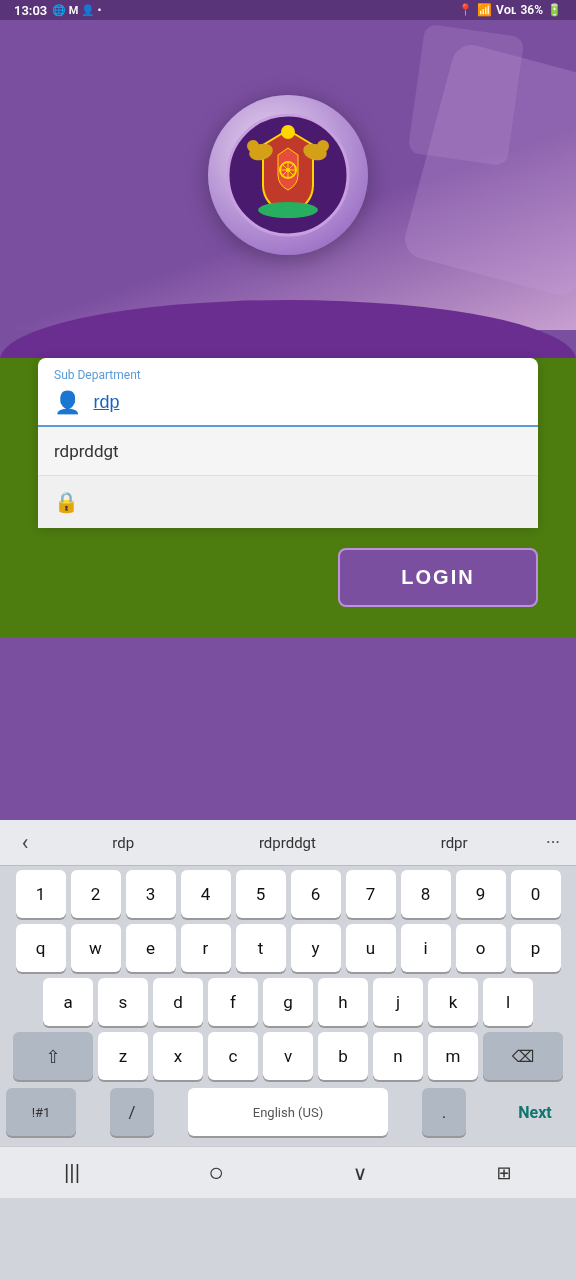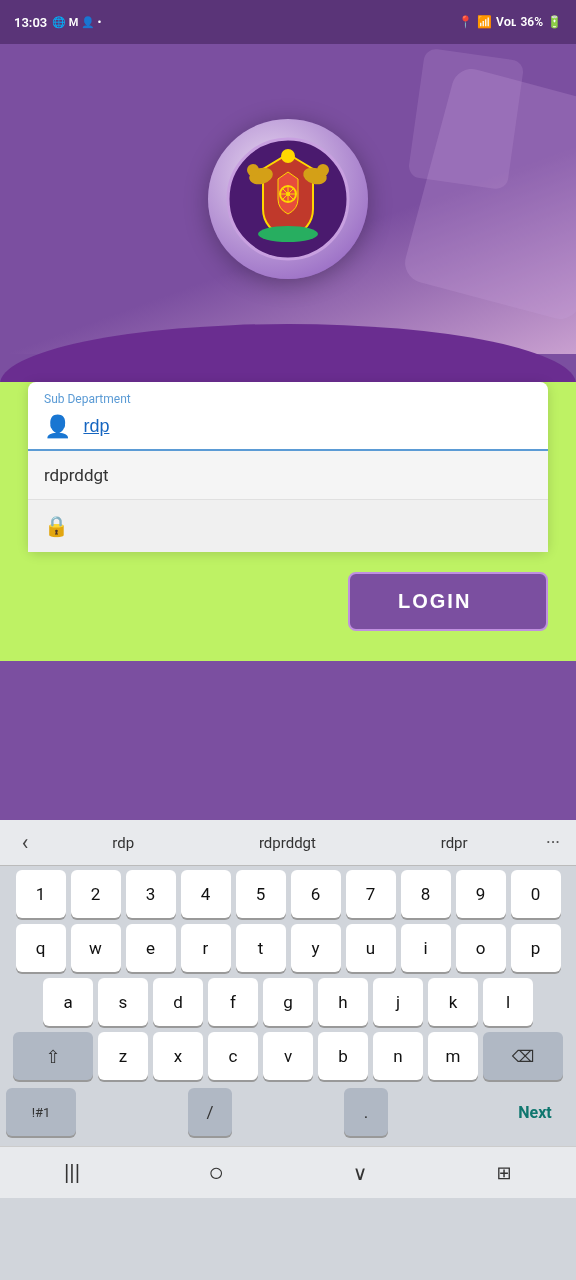--- a/index.html
+++ b/index.html
@@ -9,21 +9,21 @@
       height: 1280px;
       overflow: hidden;
       font-family: 'Roboto', Arial, sans-serif;
       background: #7b4fa0;
       position: relative;
     }
 
     
     .status-bar {
       width: 100%;
-      height: 44px;
+      height: 20px;
       background: #5a3478;
       display: flex;
       align-items: center;
       justify-content: space-between;
       padding: 0 14px;
       color: white;
       font-size: 13px;
       font-weight: 600;
       z-index: 10;
       position: relative;
@@ -91,23 +91,23 @@
       height: 60px;
       background: #6a2d90;
       border-radius: 50% 50% 0 0 / 60px 60px 0 0;
       margin-top: -30px;
       position: relative;
       z-index: 1;
     }
 
     
     .main-content {
-      background: #bef264;
+      background: #4d7c0f;
       width: 100%;
-      padding: 0 28px 20px;
+      padding: 0 38px 20px;
       position: relative;
       z-index: 2;
       margin-top: -2px;
     }
 
     
     .login-card {
       background: white;
       border-radius: 8px;
       overflow: visible;
@@ -183,21 +183,21 @@
       background: #7b4fa0;
       border: 2px solid #c090e0;
       border-radius: 8px;
       color: white;
       font-size: 20px;
       font-weight: bold;
       letter-spacing: 2px;
       padding: 16px 48px;
       cursor: pointer;
       min-width: 200px;
-      text-align: left;
+      text-align: center;
     }
 
     
     .keyboard-area {
       position: absolute;
       bottom: 0;
       left: 0;
       width: 100%;
       background: #d1d5db;
       z-index: 20;
@@ -445,20 +445,21 @@
       <div class="kb-key">v</div>
       <div class="kb-key">b</div>
       <div class="kb-key">n</div>
       <div class="kb-key">m</div>
       <div class="kb-key action wide" style="font-size:16px;">⌫</div>
     </div>
 
     <div class="kb-bottom-row">
       <div class="kb-key action wide" style="font-size:13px; max-width:70px;">!#1</div>
       <div class="kb-key action" style="max-width:44px;">/</div>
+      <div class="kb-key extra-wide" style="font-size:13px; color:#555;">English (US)</div>
       <div class="kb-key dot-key action">.</div>
       <div class="kb-key blue-action wide" style="max-width:70px; color:#0f766e; font-weight:bold;">Next</div>
     </div>
   </div>
 
   <div style="background: #e8eaed; height: 52px; display: flex; align-items: center; justify-content: space-around; border-top: 1px solid #ccc;">
     <div class="nav-btn">|||</div>
     <div class="nav-btn" style="font-size:26px;">○</div>
     <div class="nav-btn" style="font-size:20px;">∨</div>
     <div class="nav-btn" style="font-size:18px;">⊞</div>

